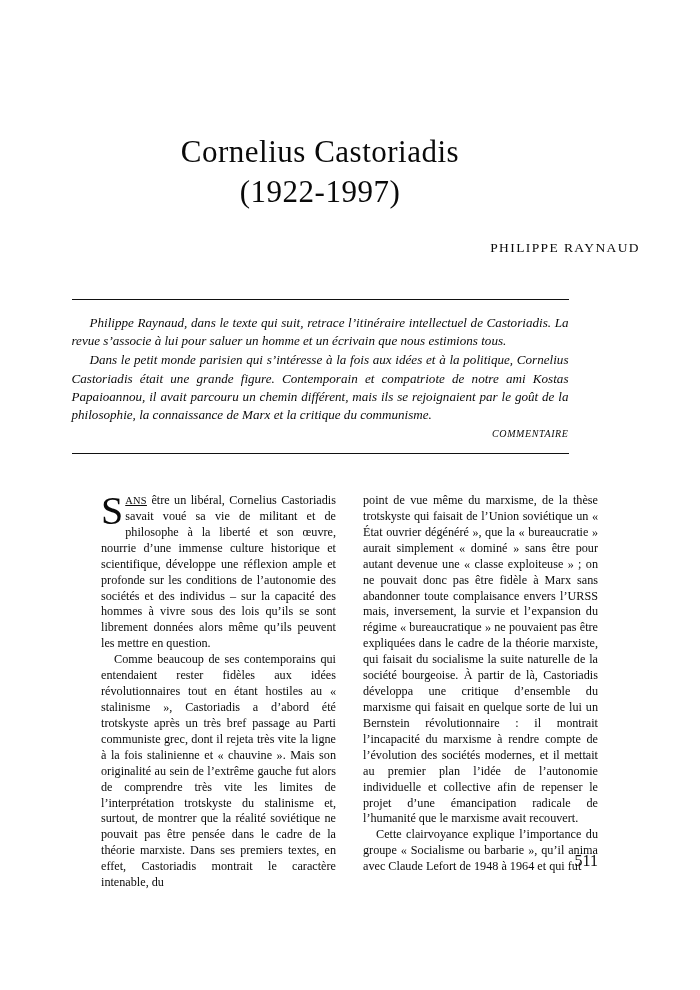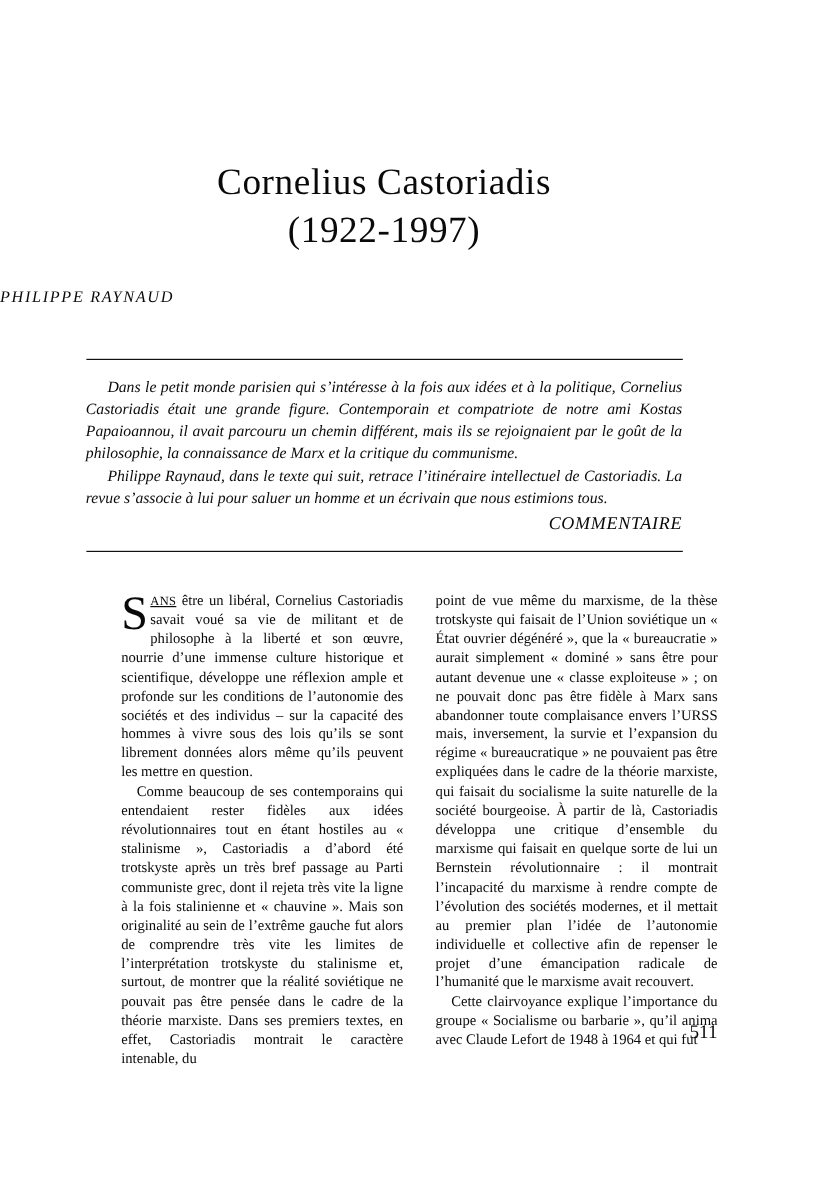--- a/index.html
+++ b/index.html
@@ -31,22 +31,21 @@
     font-size: 31px;
     letter-spacing: 0.5px;
     line-height: 1.28;
     font-weight: normal;
     margin: 0;
   }
   .doc-title .line2 {
     display: block;
   }
   .author {
-    text-align: left;
-    font-style: italic;
+    text-align: right;
     font-size: 13.5px;
     letter-spacing: 1.4px;
     margin-top: 29px;
   }
   .rule {
     width: 497px;
     margin: 0 auto;
     border-top: 1.6px solid #111;
   }
   .rule-top { margin-top: 43px; }
@@ -61,21 +60,21 @@
     text-align: justify;
   }
   .abstract p {
     margin: 0;
     text-indent: 18px;
   }
   .abstract p + p { margin-top: 1px; }
   .commentaire {
     text-align: right;
     font-style: italic;
-    font-size: 15px;
+    font-size: 10px;
     letter-spacing: 0.6px;
     margin-top: 3px;
   }
   .columns {
     position: absolute;
     left: 101px;
     top: 493px;
     width: 497px;
     display: flex;
     gap: 27px;
@@ -126,22 +125,22 @@
       <span>Cornelius  Castoriadis</span>
       <span class="line2">(1922-1997)</span>
     </h1>
   </div>
 
   <div class="author">PHILIPPE RAYNAUD</div>
 
   <div class="rule rule-top"></div>
 
   <div class="abstract">
+    <p>Philippe Raynaud, dans le texte qui suit, retrace l’itinéraire intellectuel de Castoriadis. La revue s’associe à lui pour saluer un homme et un écrivain que nous estimions tous.</p>
     <p>Dans le petit monde parisien qui s’intéresse à la fois aux idées et à la politique, Cornelius Castoriadis était une grande figure. Contemporain et compatriote de notre ami Kostas Papaioannou, il avait parcouru un chemin différent, mais ils se rejoignaient par le goût de la philosophie, la connaissance de Marx et la critique du communisme.</p>
-    <p>Philippe Raynaud, dans le texte qui suit, retrace l’itinéraire intellectuel de Castoriadis. La revue s’associe à lui pour saluer un homme et un écrivain que nous estimions tous.</p>
     <div class="commentaire">COMMENTAIRE</div>
   </div>
 
   <div class="rule rule-bottom"></div>
 
   <div class="columns">
     <div class="col">
       <p class="first"><span class="dropcap">S</span><span class="smallcaps-run">ANS</span><span> être un libéral, Cornelius Castoriadis savait voué sa vie de militant et de philosophe à la liberté et son œuvre, nourrie d’une immense culture historique et scientifique, développe une réflexion ample et profonde sur les conditions de l’autonomie des sociétés et des individus – sur la capacité des hommes à vivre sous des lois qu’ils se sont librement données alors même qu’ils peuvent les mettre en question.</span></p>
       <p>Comme beaucoup de ses contemporains qui entendaient rester fidèles aux idées révolutionnaires tout en étant hostiles au « stalinisme », Castoriadis a d’abord été trotskyste après un très bref passage au Parti communiste grec, dont il rejeta très vite la ligne à la fois stalinienne et « chauvine ». Mais son originalité au sein de l’extrême gauche fut alors de comprendre très vite les limites de l’interprétation trotskyste du stalinisme et, surtout, de montrer que la réalité soviétique ne pouvait pas être pensée dans le cadre de la théorie marxiste. Dans ses premiers textes, en effet, Castoriadis montrait le caractère intenable, du</p>
     </div>

